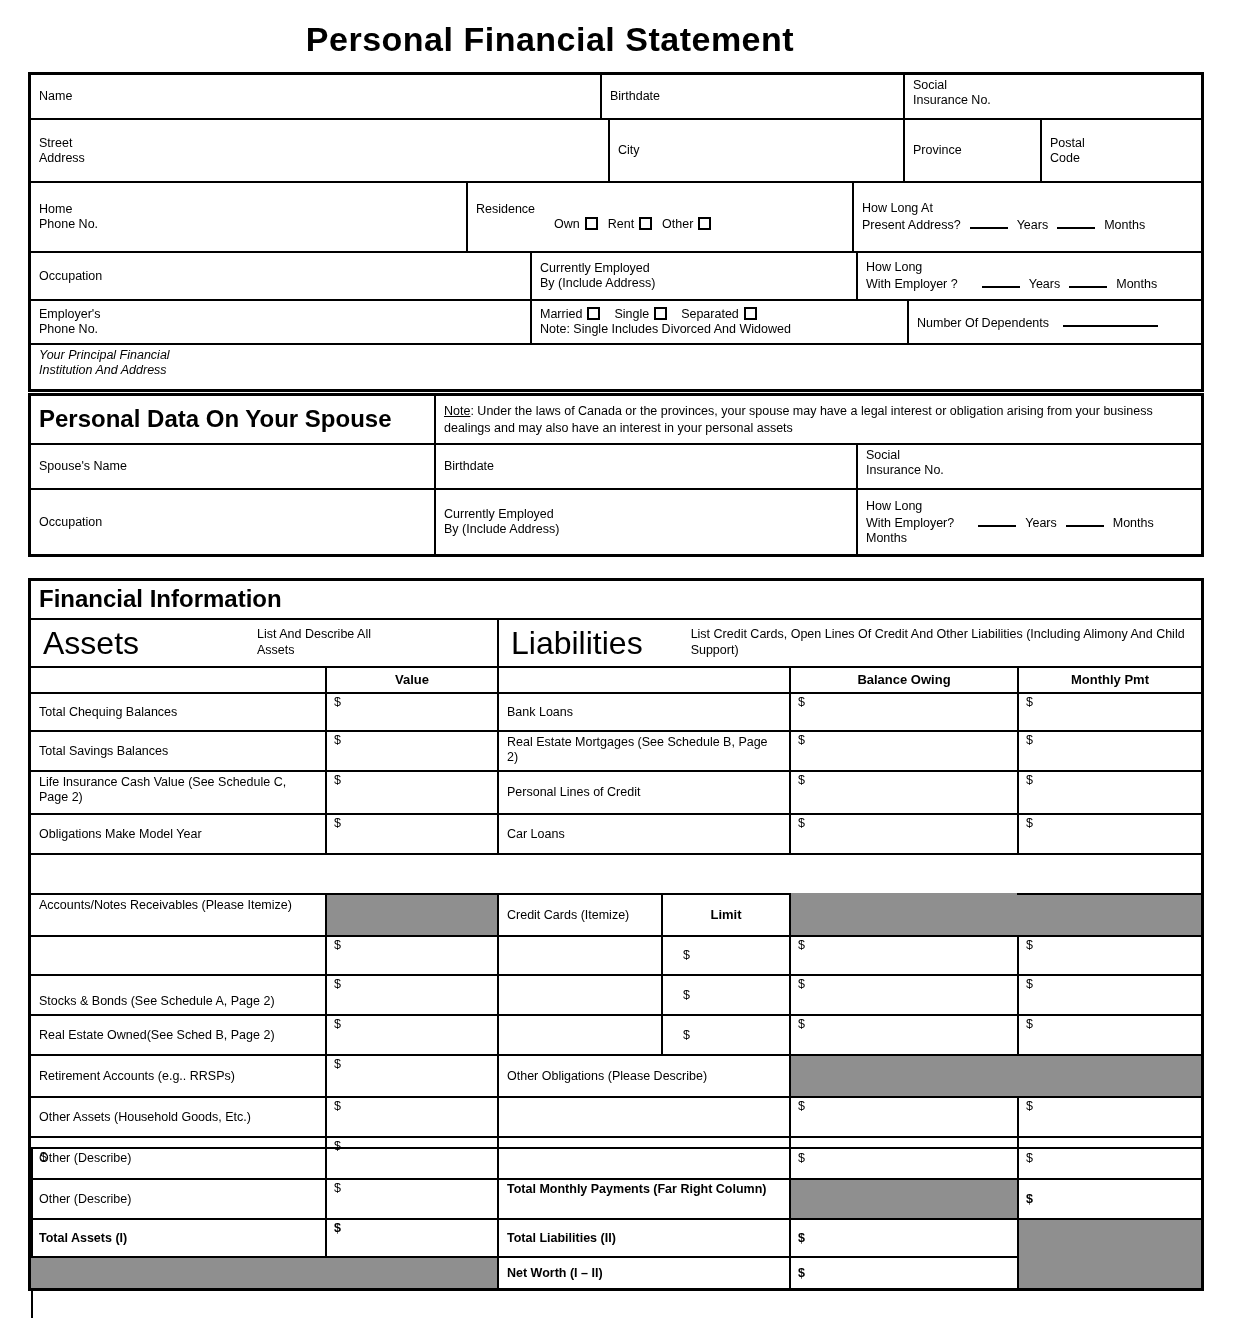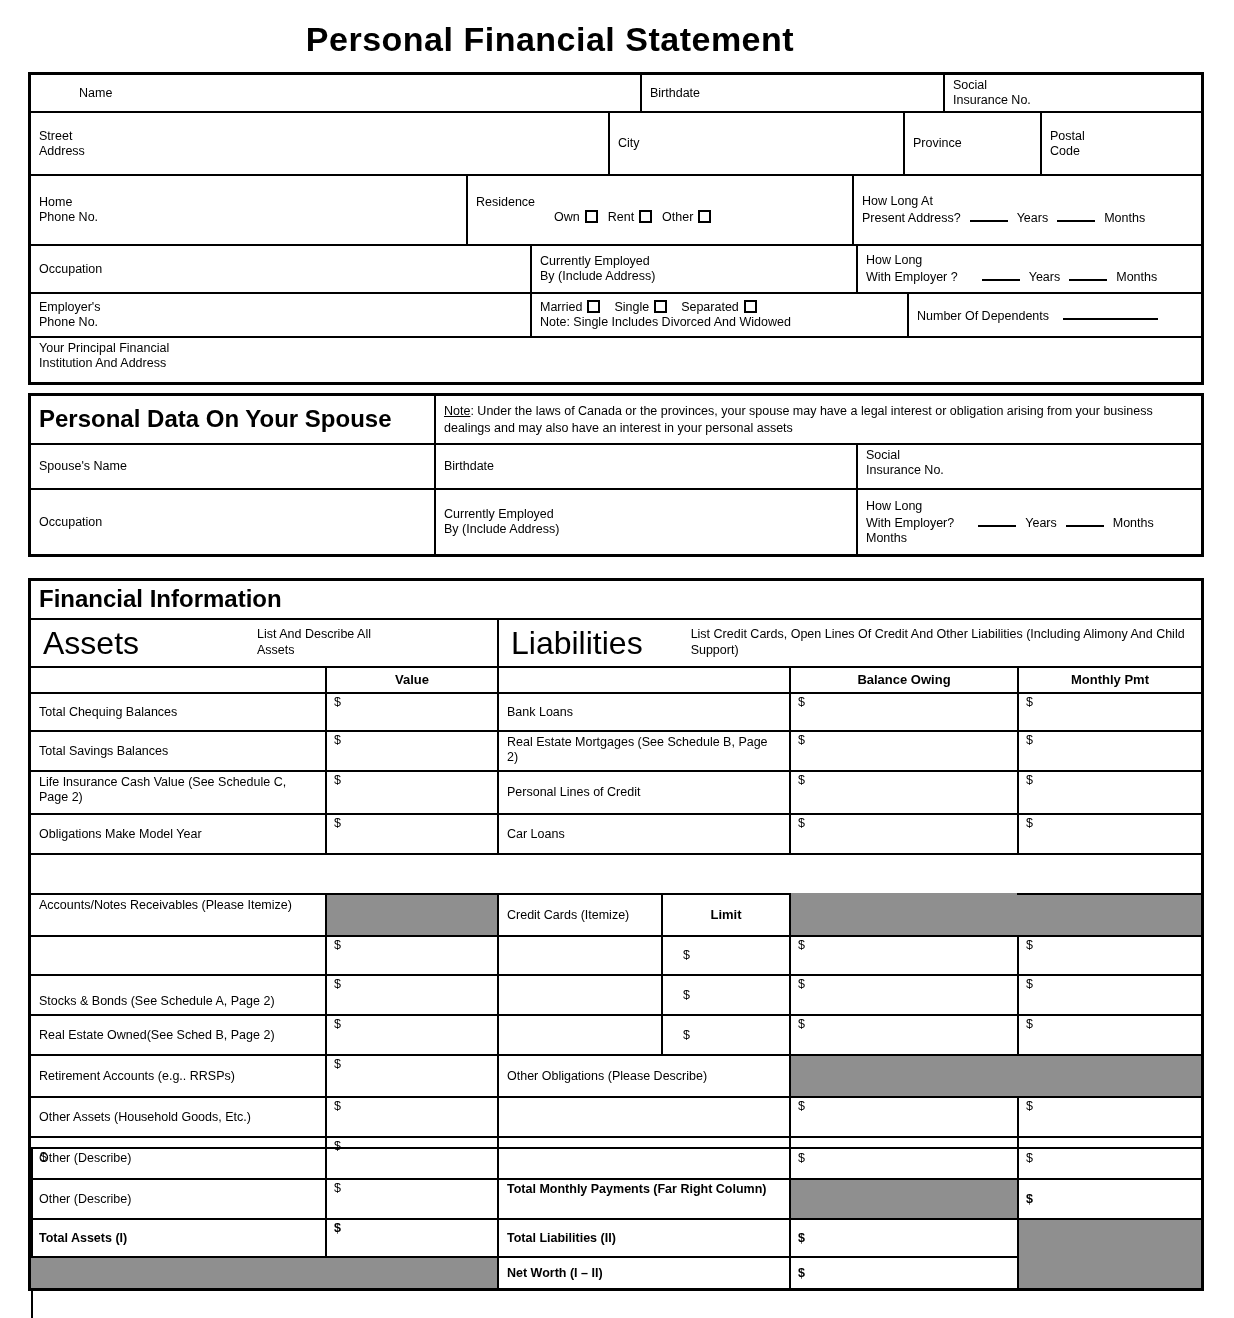--- a/index.html
+++ b/index.html
@@ -62,21 +62,21 @@
   .sub-sm { font-size:12.5px; line-height:1.25; }
 </style>
 </head>
 <body>
 
 <div class="page">
 
   <div class="title">Personal Financial Statement</div>
 
   <div class="tbl" style="top:72px;">
-    <div class="row" style="height:36px;padding-left:40px;">
+    <div class="row" style="height:43px;">
       <div class="cell" style="flex:0 0 569px;">
         <span>Name</span>
       </div>
       <div class="cell" style="flex:0 0 303px;">
         <span>Birthdate</span>
       </div>
       <div class="cell" style="flex:1; justify-content:flex-start;">
         <span class="pre">Social
 Insurance No.</span>
       </div>
@@ -140,21 +140,21 @@
           <span>Married</span><span class="cb" style="margin-right:14px;"></span><span>Single</span><span class="cb" style="margin-right:14px;"></span><span>Separated</span><span class="cb"></span>
         </div>
         <div>Note: Single Includes Divorced And Widowed</div>
       </div>
       <div class="cell" style="flex:1;">
         <div>
           <span>Number Of Dependents</span><span class="bl wide"></span>
         </div>
       </div>
     </div>
-    <div class="row" style="height:46px;">
+    <div class="row" style="height:46px;font-style:italic;">
       <div class="cell" style="flex:1; justify-content:flex-start;">
         <span class="pre">Your Principal Financial
 Institution And Address</span>
       </div>
     </div>
   </div>
 
   <div class="tbl" style="top:393px;">
     <div class="row" style="height:47px;">
       <div class="cell bigcell" style="flex:0 0 403px;">

